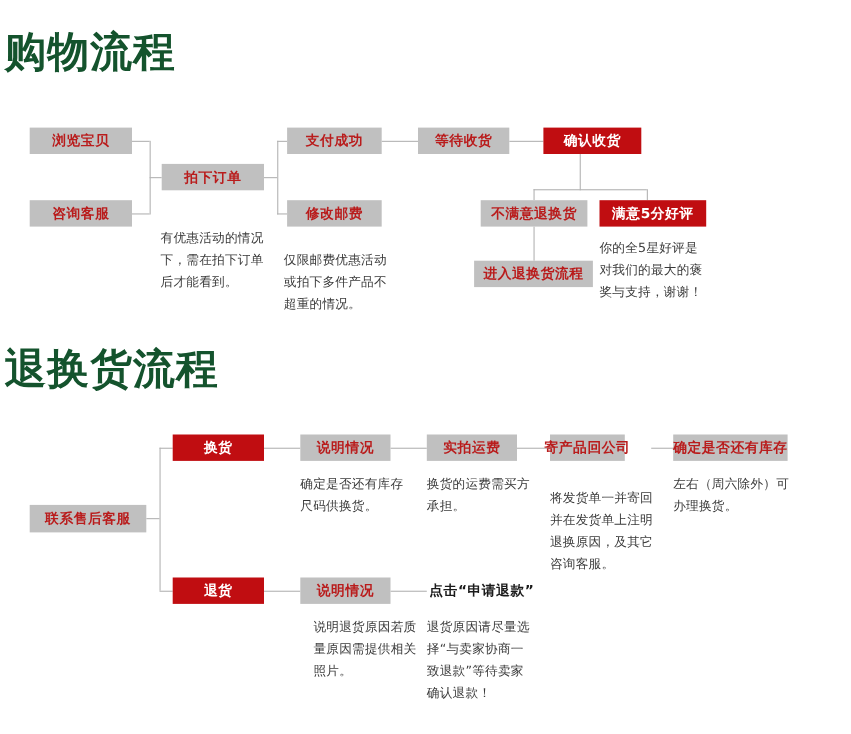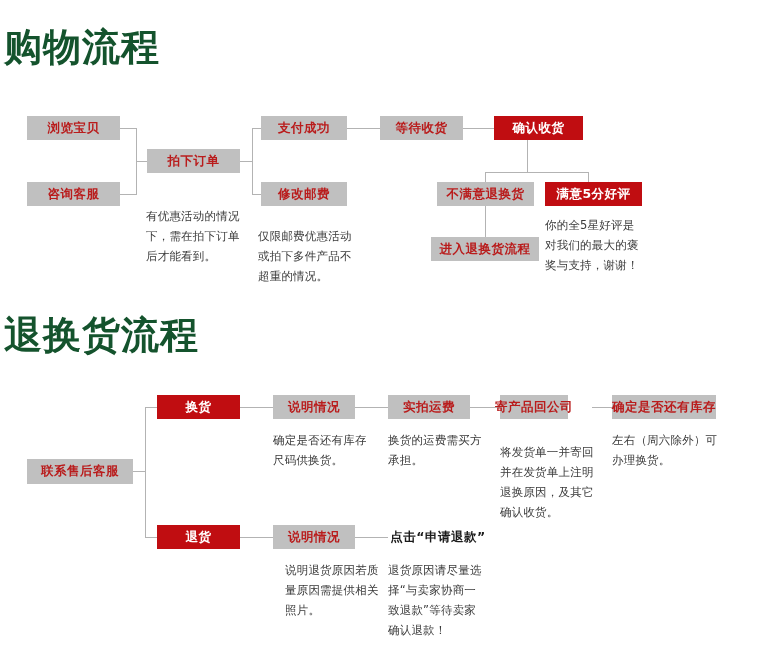--- a/index.html
+++ b/index.html
@@ -160,21 +160,21 @@
     <div>尺码供换货。</div>
   </div>
   <div class="note" style="left:388px; top:430px; width:104px;">
     <div>换货的运费需买方</div>
     <div>承担。</div>
   </div>
   <div class="note" style="left:500px; top:430px; width:96px;margin-top:12px;">
     <div>将发货单一并寄回</div>
     <div>并在发货单上注明</div>
     <div>退换原因，及其它</div>
-    <div>确认收货。</div>
+    <div>咨询客服。</div>
   </div>
   <div class="note" style="left:612px; top:430px; width:110px;">
     <div>左右（周六除外）可</div>
     <div>办理换货。</div>
   </div>
   <div class="note" style="left:263px; top:560px; width:104px;margin-left:22px;">
     <div>说明退货原因若质</div>
     <div>量原因需提供相关</div>
     <div>照片。</div>
   </div>

